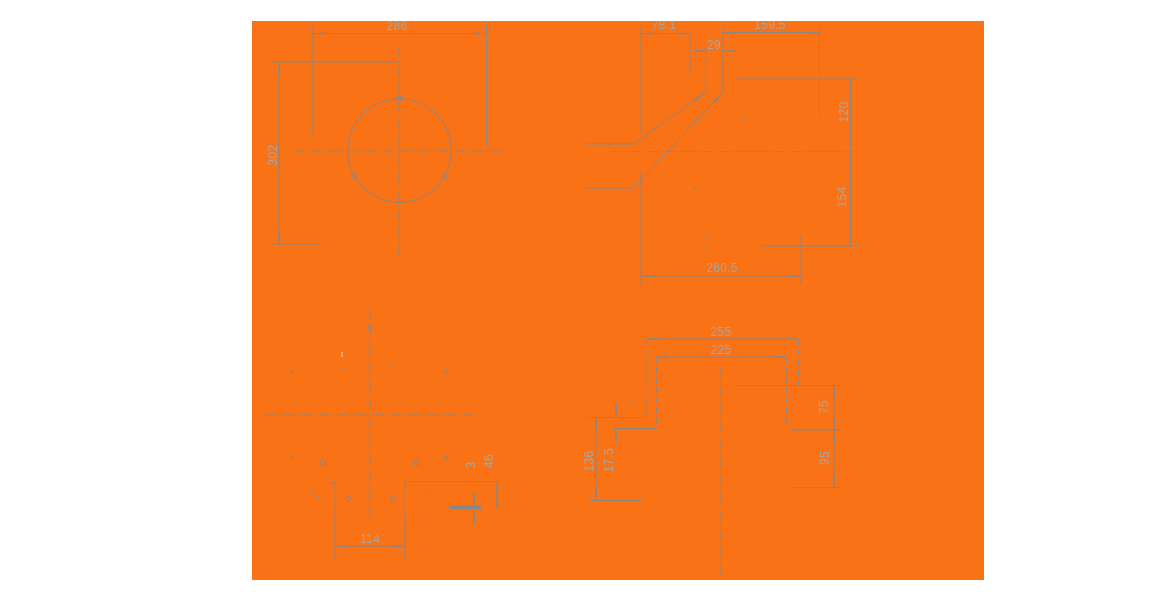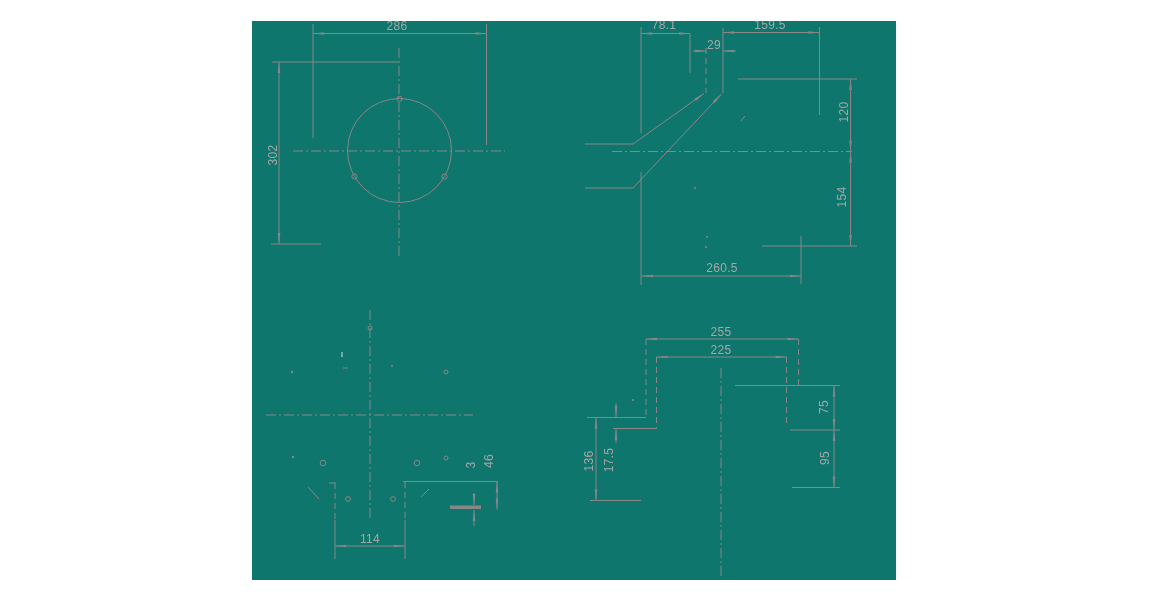--- a/index.html
+++ b/index.html
@@ -1,16 +1,16 @@
 <!DOCTYPE html>
 <html><head>
 <meta charset="utf-8">
 <style>
   html,body{margin:0;padding:0;width:1160px;height:600px;background:#ffffff;overflow:hidden;}
-  #canvas{position:absolute;left:252px;top:21px;width:644px;height:559px;background:#0f766e;text-decoration:underline;}
+  #canvas{position:absolute;left:252px;top:21px;width:732px;height:559px;background:#f97316;text-decoration:underline;}
   svg{display:block;}
   .s line, .s circle, .s path{stroke:#878787;stroke-width:1;fill:none;}
   .s .thk{fill:#878787;stroke:none;}
   .s .dot{fill:#878787;stroke:none;}
   .s .cl{stroke-dasharray:10 3 2 3;}
   .s .dsh{stroke-dasharray:6 4;}
   .s .wht{stroke:#dcdcdc;}
   .dim{font:12px "Liberation Sans", sans-serif;fill:#a6a6a6;letter-spacing:.3px;stroke:none;}
 </style>
 </head>

